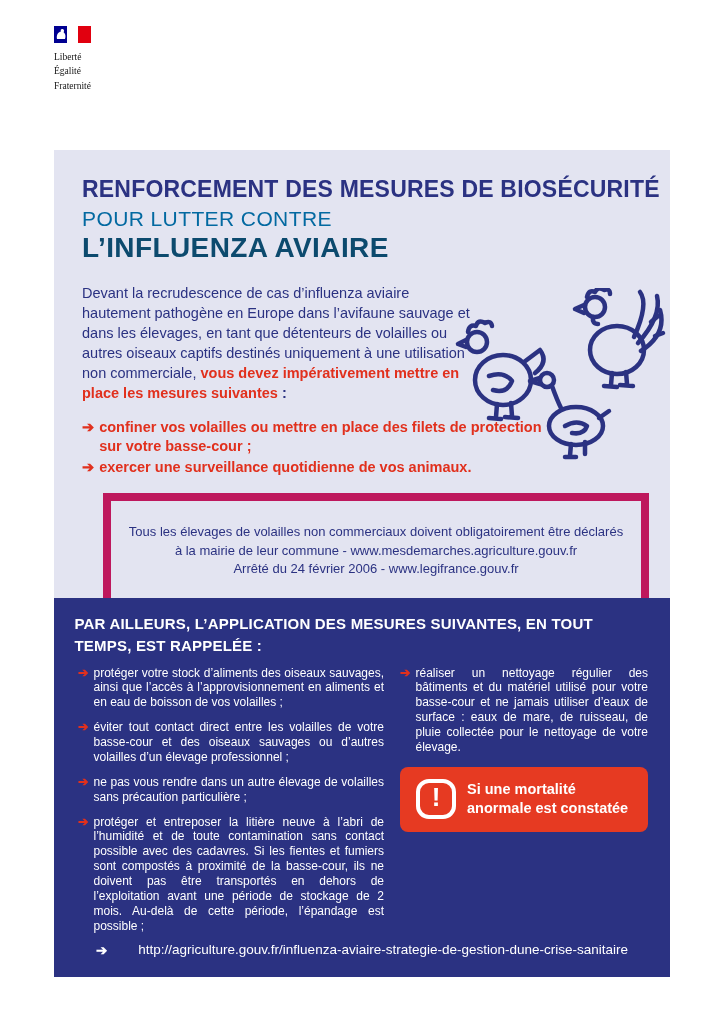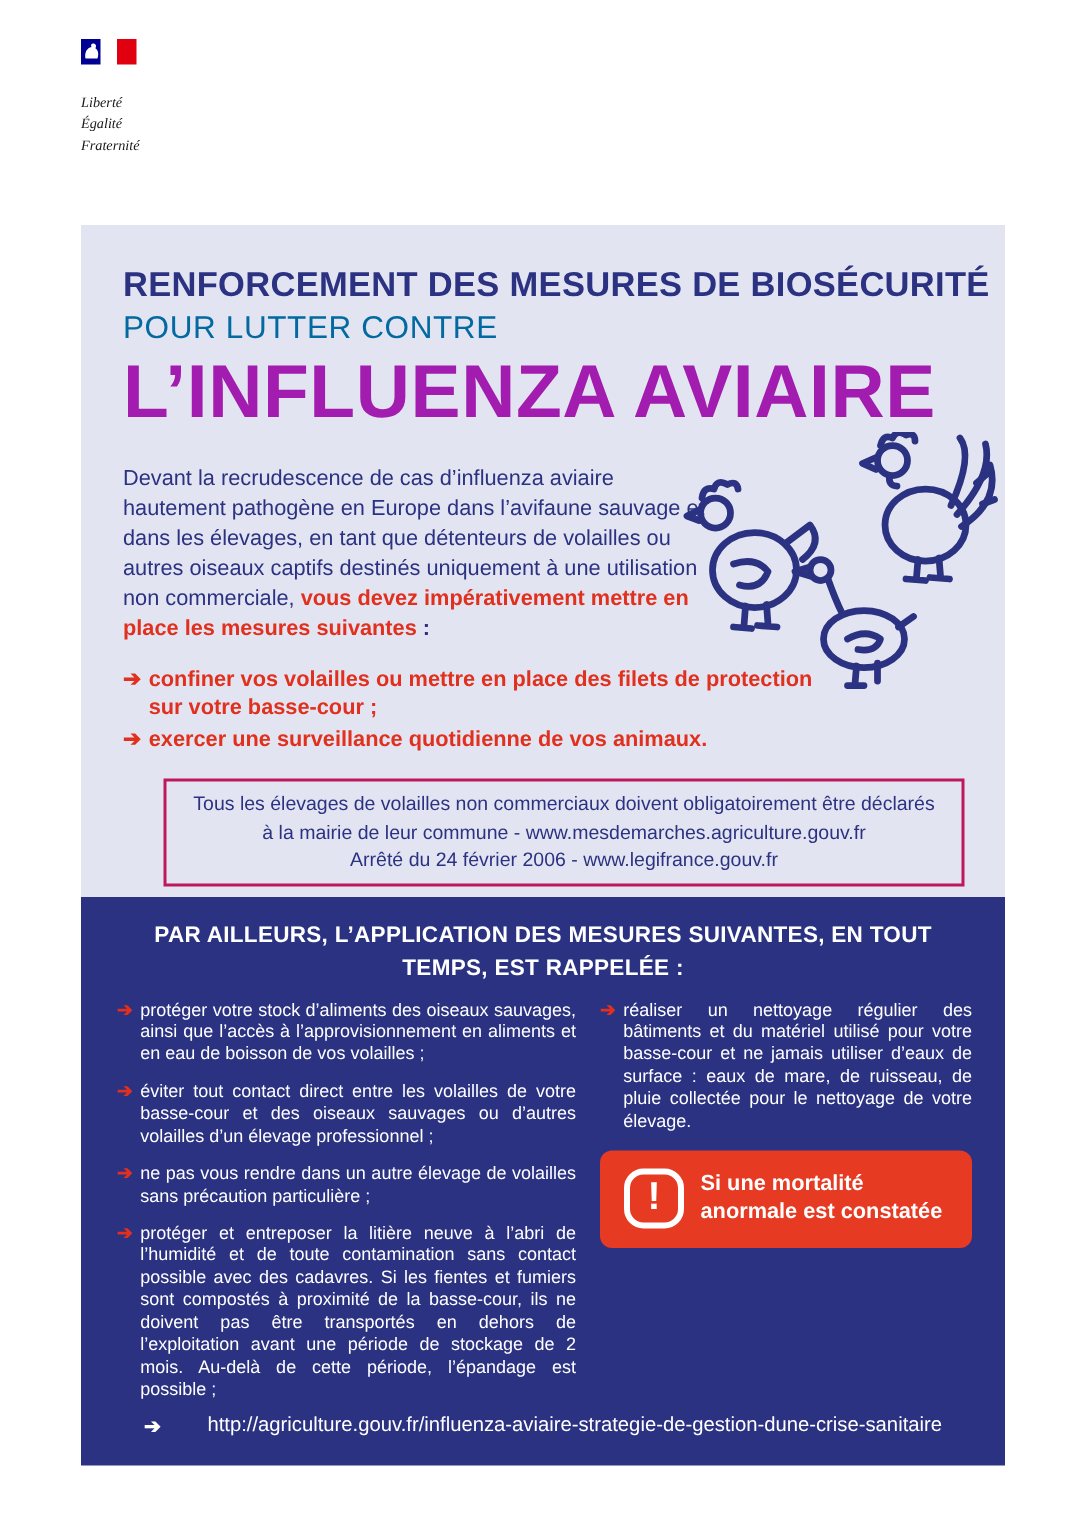--- a/index.html
+++ b/index.html
@@ -6,42 +6,42 @@
   body{background:#fff;font-family:"Liberation Sans",sans-serif;}
   .page{position:relative;width:724px;height:1024px;background:#ffffff;overflow:hidden;}
 
   
   .gov-block{position:absolute;left:54px;top:26px;}
   .flag{display:flex;height:17px;margin-bottom:7px;}
   .flag .b{width:13px;height:17px;background:#000091;position:relative;}
   .flag .w{width:11px;height:17px;background:#ffffff;}
   .flag .r{width:13px;height:17px;background:#e1000f;}
   .ministry{font-weight:bold;font-size:14.5px;line-height:1.18;color:#161616;letter-spacing:.2px;}
-  .motto{margin-top:19px;font-family:"Liberation Serif",serif;font-style:italic;font-size:9.5px;line-height:1.5;color:#161616;}
+  .motto{margin-top:7px;font-family:"Liberation Serif",serif;font-size:9.5px;line-height:1.5;color:#161616;}
 
   
   .panel-light{position:absolute;left:54px;top:150px;width:616px;height:495px;background:#e3e4f1;}
   .pl-inner{padding:26px 0 0 28px;position:relative;height:100%;box-sizing:border-box;}
   .t1{color:#2b3282;font-weight:bold;font-size:23px;letter-spacing:.2px;white-space:nowrap;}
   .t2{color:#0369a1;font-size:21px;margin-top:4px;letter-spacing:.4px;}
-  .t3{color:#a21caf;font-weight:bold;font-size:50px;margin-top:1px;letter-spacing:.4px;}
+  .t3{color:#0c4a6e;font-weight:bold;font-size:28px;margin-top:1px;letter-spacing:.4px;}
   .t4{color:#2b3282;font-size:21px;margin-top:5px;letter-spacing:.4px;}
   .intro{margin-top:19px;width:394px;font-size:14.5px;line-height:1.38;color:#2b3282;position:relative;z-index:2;}
   .intro .em{color:#e1301d;font-weight:bold;}
   .intro .suf{color:#2b3282;font-weight:bold;}
   .measures{margin-top:2px;width:462px;position:relative;z-index:2;}
   .measure{display:flex;gap:5px;color:#e1301d;font-weight:bold;font-size:14.5px;line-height:1.35;margin-top:1px;}
   .measure .arr{flex:none;}
-  .notice{margin:16px auto 0;width:514px;border:2px solid #be185d;padding:6px 8px;text-align:center;
+  .notice{margin:16px auto 0;width:514px;border:8px solid #be185d;padding:22px 8px;text-align:center;
           font-size:13px;line-height:1.42;color:#2b3282;background:transparent;}
   .birds{position:absolute;right:4px;top:138px;z-index:1;}
 
   
   .panel-dark{position:absolute;left:54px;top:598px;width:616px;height:379px;background:#2b3282;color:#fff;}
-  .dark-heading{margin:15px auto 0;max-width:575px;text-align:center;font-weight:bold;font-size:15px;
+  .dark-heading{margin:15px auto 0;max-width:575px;text-align:left;font-weight:bold;font-size:15px;
                 line-height:1.45;letter-spacing:.2px;}
   .cols{display:flex;margin-top:9px;padding:0 22px 0 24px;gap:16px;}
   .col-left{width:306px;flex:none;}
   .col-right{flex:1;min-width:0;}
   .ditem{display:flex;gap:5px;margin-bottom:10px;font-size:12px;line-height:1.24;text-align:justify;}
   .ditem .arr{color:#e1301d;font-weight:bold;flex:none;font-size:12.5px;line-height:1.2;}
   .alert{margin-top:12px;background:#e63a22;border-radius:8px;padding:12px 12px 13px;}
   .alert-head{display:flex;align-items:center;gap:11px;padding:0 4px;}
   .alert-icon{width:40px;height:40px;border:4px solid #fff;border-radius:13px;flex:none;box-sizing:border-box;
               display:flex;align-items:center;justify-content:center;font-weight:bold;font-size:26px;color:#fff;padding-bottom:2px;}

